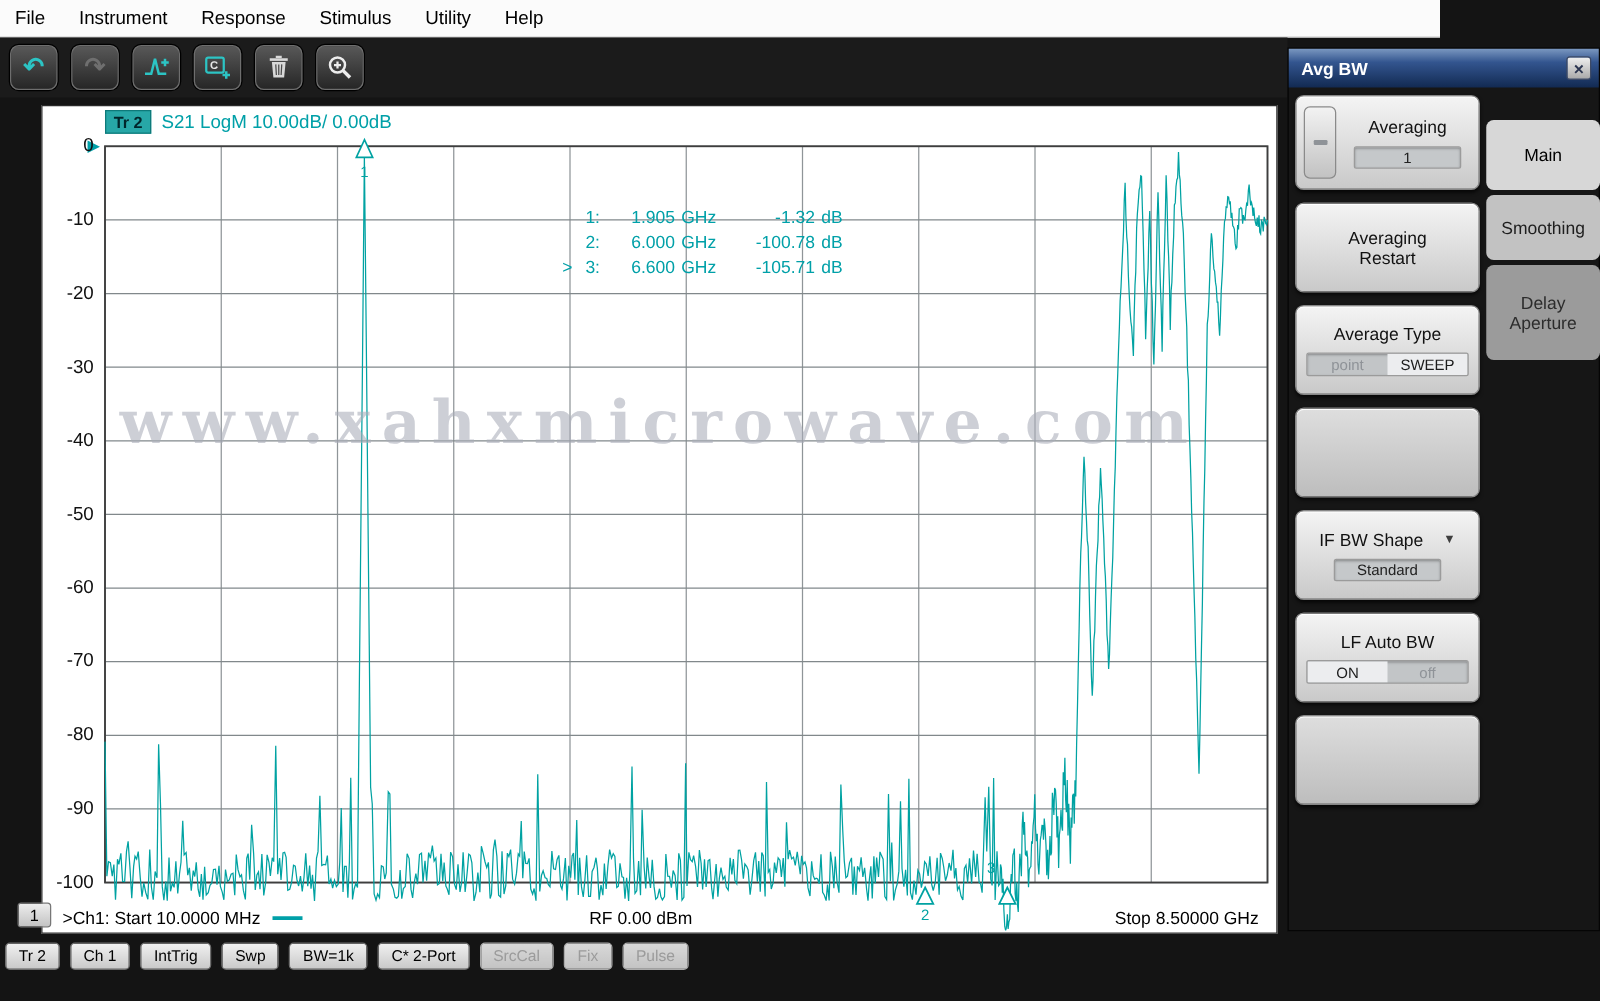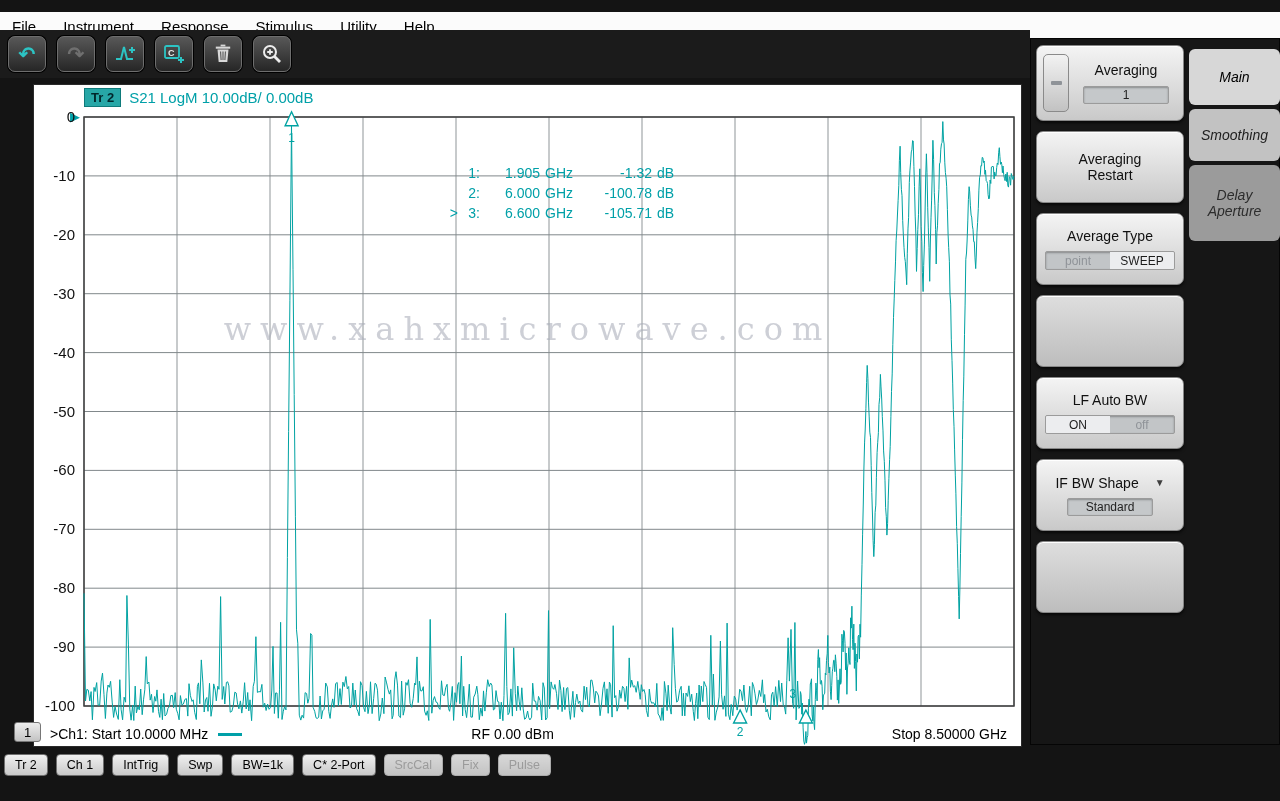--- a/index.html
+++ b/index.html
@@ -4,21 +4,21 @@
 <style>
   * { margin:0; padding:0; box-sizing:border-box; }
   html,body { background:#0e0e0e; }
   .app {
     position:relative; width:1280px; height:801px; overflow:hidden;
     background:#141414; font-family:"Liberation Sans", sans-serif;
   }
 
   
   .menubar {
-    position:absolute; top:12px; left:0; width:1280px; height:30px;
+    position:absolute; top:0; left:0; width:1152px; height:30px;
     background:#fbfbfb; display:flex; align-items:center; gap:27px;
     padding-left:12px; font-size:15px; color:#000; border-bottom:1px solid #d9d9d9;
   }
   .menu-item { cursor:default; }
 
   
   .toolbar {
     position:absolute; top:30px; left:0; width:1030px; height:48px;
     background:#1b1b1b; display:flex; align-items:center; gap:11px; padding-left:8px;
   }
@@ -45,21 +45,21 @@
   .ref-arrow { position:absolute; left:36px; top:24px; color:#00a0a8; font-size:13px; z-index:6; }
 
   .yticks { position:absolute; left:0; top:0; width:46px; height:100%; z-index:6; }
   .ytick { position:absolute; right:5px; width:40px; height:20px; line-height:20px;
            text-align:right; font-size:15px; color:#111; }
 
   .grid-svg { position:absolute; left:50px; top:32px; z-index:2; overflow:visible; pointer-events:none; }
 
   .watermark {
     position:absolute; left:0; top:225px; width:100%; text-align:center; z-index:3;
-    font-family:"DejaVu Serif", serif; font-weight:normal; font-size:32px;
+    font-family:"DejaVu Serif", serif; font-weight:bold; font-size:48px;
     letter-spacing:9px; color:rgba(168,172,184,0.58); pointer-events:none; white-space:nowrap;
   }
 
   .marker-readout { position:absolute; left:408px; top:78px; z-index:4; color:#00a0a8; font-size:14px; }
   .m-row { display:flex; height:20px; line-height:20px; }
   .m-prefix { width:16px; text-align:right; }
   .m-num   { width:22px; text-align:right; }
   .m-freq  { width:60px; text-align:right; }
   .m-funit { width:38px; text-align:left; padding-left:5px; }
   .m-level { width:74px; text-align:right; }
@@ -119,21 +119,21 @@
   .segment {
     display:flex; width:130px; height:19px; background:#c2c5c7; border:1px solid #9b9b9b;
     border-radius:2px; overflow:hidden; box-shadow:inset 0 1px 2px rgba(0,0,0,.3);
   }
   .seg-opt { flex:1; font-size:12px; line-height:18px; text-align:center; }
   .seg-opt.dim { color:#8f9398; }
   .seg-opt.sel { background:#ecedef; color:#1c1c1c; }
   .label-row { display:flex; align-items:center; gap:16px; }
   .dd { font-size:10px; color:#3e3e3e; }
 
-  .tab-col { display:flex; flex-direction:column; gap:4px; margin-top:4px;font-style:italic; }
+  .tab-col { display:flex; flex-direction:column; gap:4px; margin-top:20px; }
   .side-tab {
     width:91px; border-radius:6px; display:flex; align-items:center; justify-content:center;
     text-align:center; font-size:14px; cursor:pointer; padding:4px;
   }
   .side-tab.active { height:56px; background:#d7d7d7; color:#000; }
   .side-tab.mid    { height:52px; background:#c2c2c2; color:#1e1e1e; }
   .side-tab.dark   { height:76px; background:#9b9b9b; color:#2c2c2c; }
 
   
   .statusbar {
@@ -285,20 +285,26 @@
       <span>&gt;Ch1: Start  10.0000 MHz</span>
       <span class="trace-dash"></span>
       <span class="footer-center">RF   0.00 dBm</span>
       <span class="footer-right">Stop  8.50000 GHz</span>
     </div>
   </div>
 
   <div class="channel-badge">1</div>
 
   <div class="side-panel">
+    <div class="panel-header">
+      <span class="panel-title">Avg BW</span>
+      <div class="panel-close">
+        <span>×</span>
+      </div>
+    </div>
     <div class="panel-body">
       <div class="btn-col">
 
         <div class="pbtn group-averaging">
           <div class="mini-toggle">
             <span class="dash"></span>
           </div>
           <div class="avg-right">
             <span>Averaging</span>
             <span class="value-box">1</span>
@@ -314,33 +320,33 @@
           <div class="segment">
             <span class="seg-opt dim">point</span>
             <span class="seg-opt sel">SWEEP</span>
           </div>
         </div>
 
         <div class="pbtn blank"></div>
 
 
         <div class="pbtn col">
+          <div class="label-row">
+            <span>IF BW Shape</span>
+            <span class="dd">▼</span>
+          </div>
+          <span class="value-box">Standard</span>
+        </div>
+
+        <div class="pbtn col">
           <span>LF Auto BW</span>
           <div class="segment">
             <span class="seg-opt sel">ON</span>
             <span class="seg-opt dim">off</span>
           </div>
-        </div>
-
-        <div class="pbtn col">
-          <div class="label-row">
-            <span>IF BW Shape</span>
-            <span class="dd">▼</span>
-          </div>
-          <span class="value-box">Standard</span>
         </div>
 
         <div class="pbtn blank"></div>
       </div>
 
       <div class="tab-col">
         <div class="side-tab active">Main</div>
         <div class="side-tab mid">Smoothing</div>
         <div class="side-tab dark">Delay Aperture</div>
       </div>

